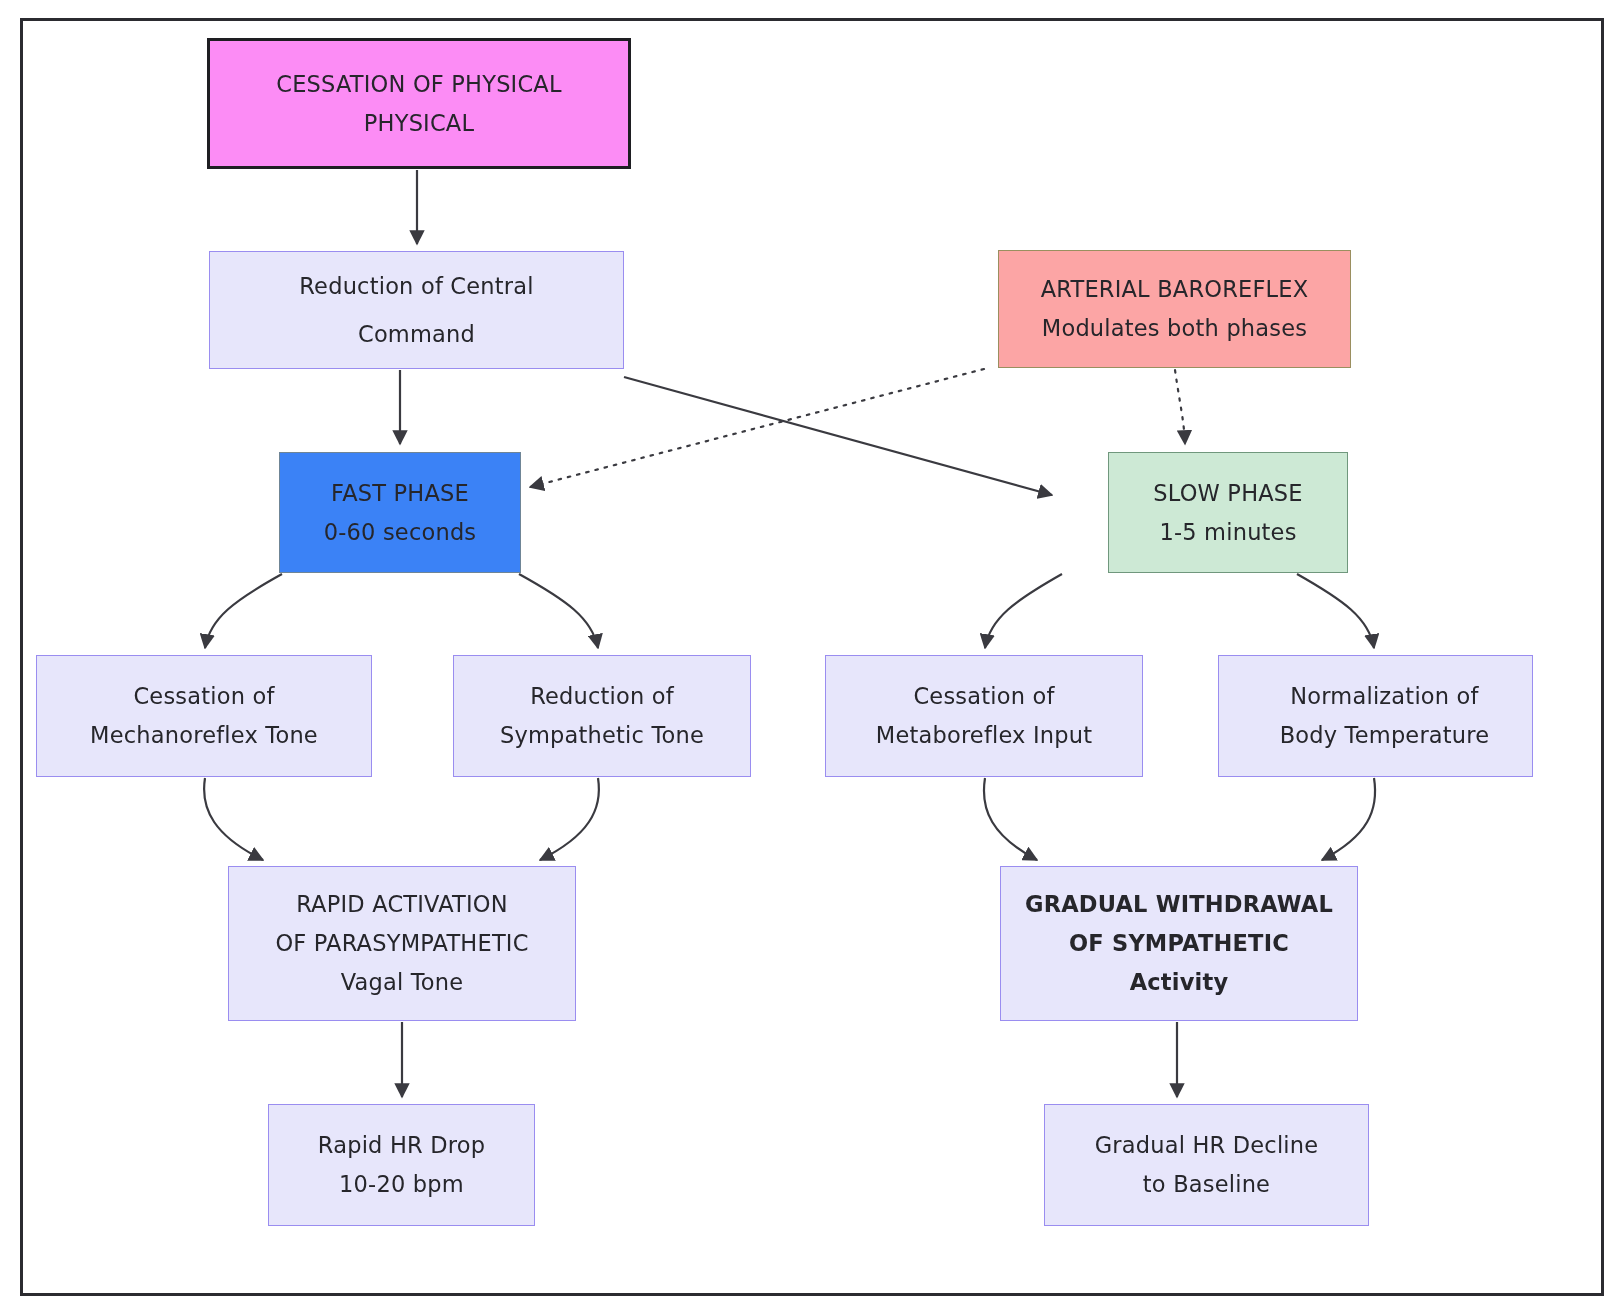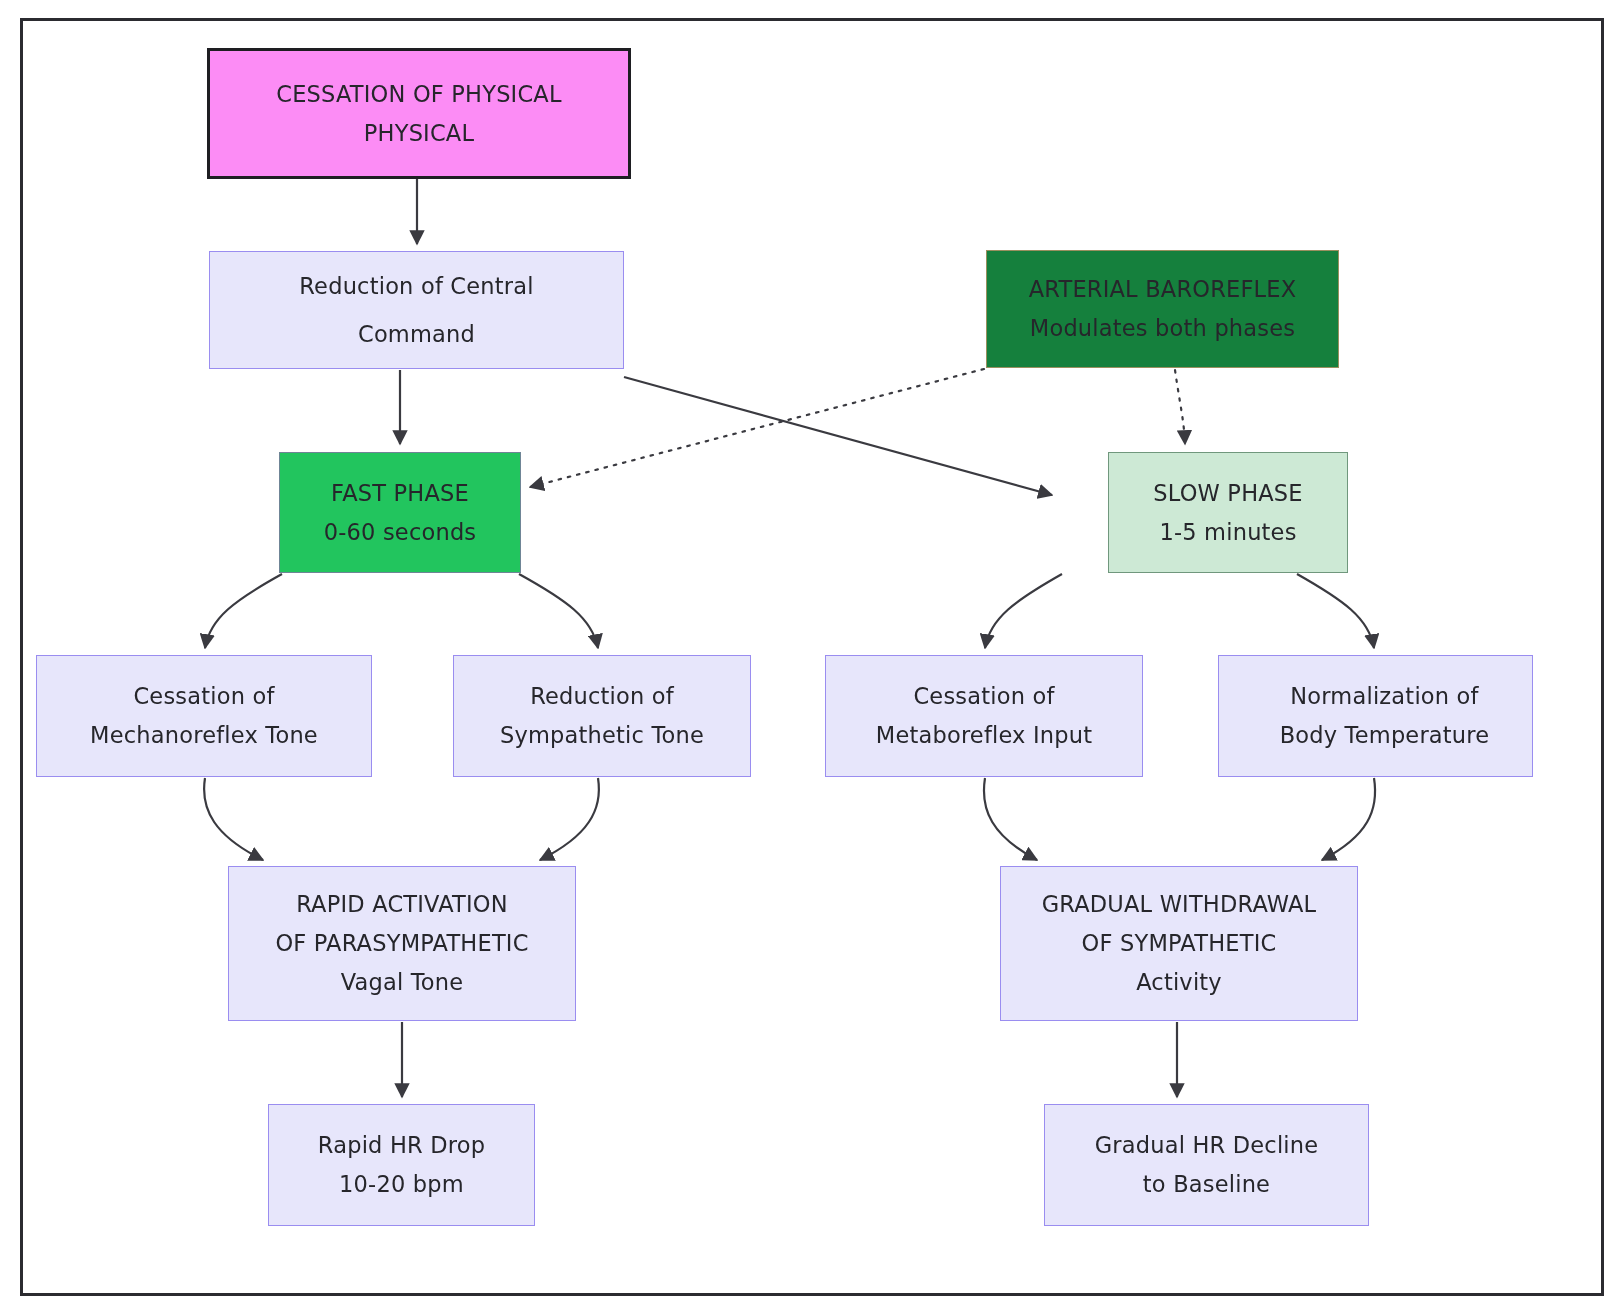--- a/index.html
+++ b/index.html
@@ -57,30 +57,31 @@
   
   .skin-pink {
     background: #fc8cf5;
     border: 3px solid #1e1e22;
   }
   .skin-lav {
     background: #e7e6fb;
     border: 1.6px solid #9a8df0;
   }
   .skin-blue {
-    background: #22c55e;
+    background: #3b82f6;
     border: 1.6px solid #6f8596;
   }
   .skin-green {
     background: #cde9d5;
     border: 1.6px solid #70977d;
   }
   .skin-cream {
-    background: #15803d;
+    background: #fca5a5;
     border: 1.6px solid #9a8f5f;
+    margin-left: 12px;
   }
 </style>
 </head>
 <body>
 
 <div id="canvas">
   <div id="frame"></div>
 
   <svg id="svg-layer" viewBox="0 0 1624 1314" xmlns="http://www.w3.org/2000/svg">
     <defs>
@@ -116,27 +117,27 @@
 
       <path d="M 1374 778 C 1379 810 1368 836 1322 860"></path>
 
       <path d="M 402 1022 L 402 1097"></path>
 
       <path d="M 1177 1022 L 1177 1097"></path>
     </g>
   </svg>
 
   <div id="nodes-root">
-      <div class="node skin-pink" style="left: 207px; top: 48px; width: 424px; height: 131px;"><span class="ln">CESSATION OF PHYSICAL</span><span class="ln">PHYSICAL</span></div>
+      <div class="node skin-pink" style="left: 207px; top: 38px; width: 424px; height: 131px;"><span class="ln">CESSATION OF PHYSICAL</span><span class="ln">PHYSICAL</span></div>
       <div class="node skin-lav" style="left: 209px; top: 251px; width: 415px; height: 118px; gap: 9px;"><span class="ln">Reduction of Central</span><span class="ln">Command</span></div>
       <div class="node skin-cream" style="left: 986px; top: 250px; width: 353px; height: 118px;"><span class="ln">ARTERIAL BAROREFLEX</span><span class="ln">Modulates both phases</span></div>
       <div class="node skin-blue" style="left: 279px; top: 452px; width: 242px; height: 121px;"><span class="ln">FAST PHASE</span><span class="ln">0-60 seconds</span></div>
       <div class="node skin-green" style="left: 1108px; top: 452px; width: 240px; height: 121px;"><span class="ln">SLOW PHASE</span><span class="ln">1-5 minutes</span></div>
       <div class="node skin-lav" style="left: 36px; top: 655px; width: 336px; height: 122px;"><span class="ln">Cessation of</span><span class="ln">Mechanoreflex Tone</span></div>
       <div class="node skin-lav" style="left: 453px; top: 655px; width: 298px; height: 122px;"><span class="ln">Reduction of</span><span class="ln">Sympathetic Tone</span></div>
       <div class="node skin-lav" style="left: 825px; top: 655px; width: 318px; height: 122px;"><span class="ln">Cessation of</span><span class="ln">Metaboreflex Input</span></div>
       <div class="node skin-lav" style="left: 1218px; top: 655px; width: 315px; height: 122px; padding-left: 26px;"><span class="ln">Normalization of</span><span class="ln">Body Temperature</span></div>
       <div class="node skin-lav" style="left: 228px; top: 866px; width: 348px; height: 155px;"><span class="ln">RAPID ACTIVATION</span><span class="ln">OF PARASYMPATHETIC</span><span class="ln">Vagal Tone</span></div>
-      <div class="node skin-lav" style="left: 1000px; top: 866px; width: 358px; height: 155px;"><span class="ln">GRADUAL WITHDRAWAL</span><span class="ln">OF SYMPATHETIC</span><span class="ln">Activity</span></div>
+      <div class="node skin-lav" style="left: 1000px; top: 866px; width: 358px; height: 155px; font-weight: bold;"><span class="ln">GRADUAL WITHDRAWAL</span><span class="ln">OF SYMPATHETIC</span><span class="ln">Activity</span></div>
       <div class="node skin-lav" style="left: 268px; top: 1104px; width: 267px; height: 122px;"><span class="ln">Rapid HR Drop</span><span class="ln">10-20 bpm</span></div>
       <div class="node skin-lav" style="left: 1014px; top: 1104px; width: 325px; height: 122px; margin-left: 30px;"><span class="ln">Gradual HR Decline</span><span class="ln">to Baseline</span></div>
     </div>
 </div>
 
 </body></html>

